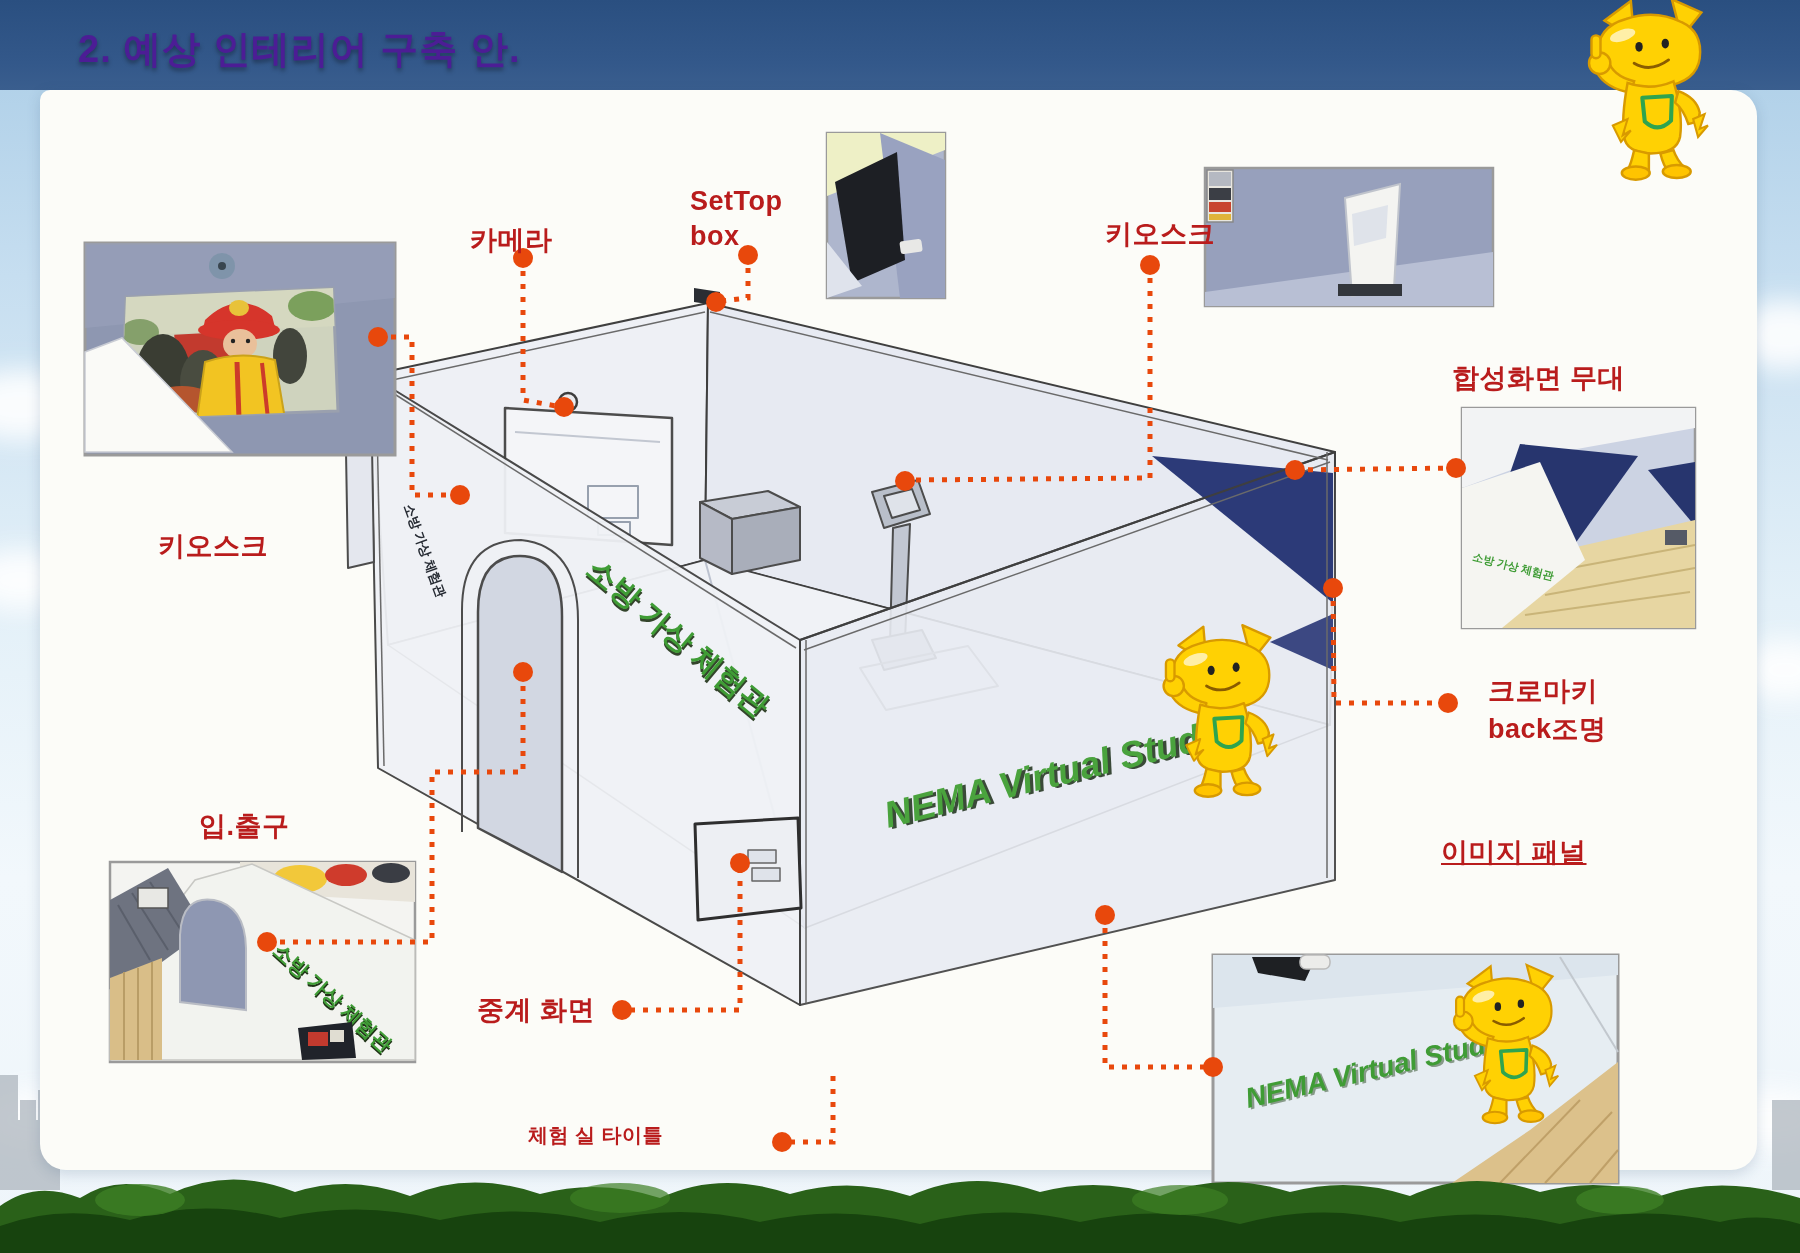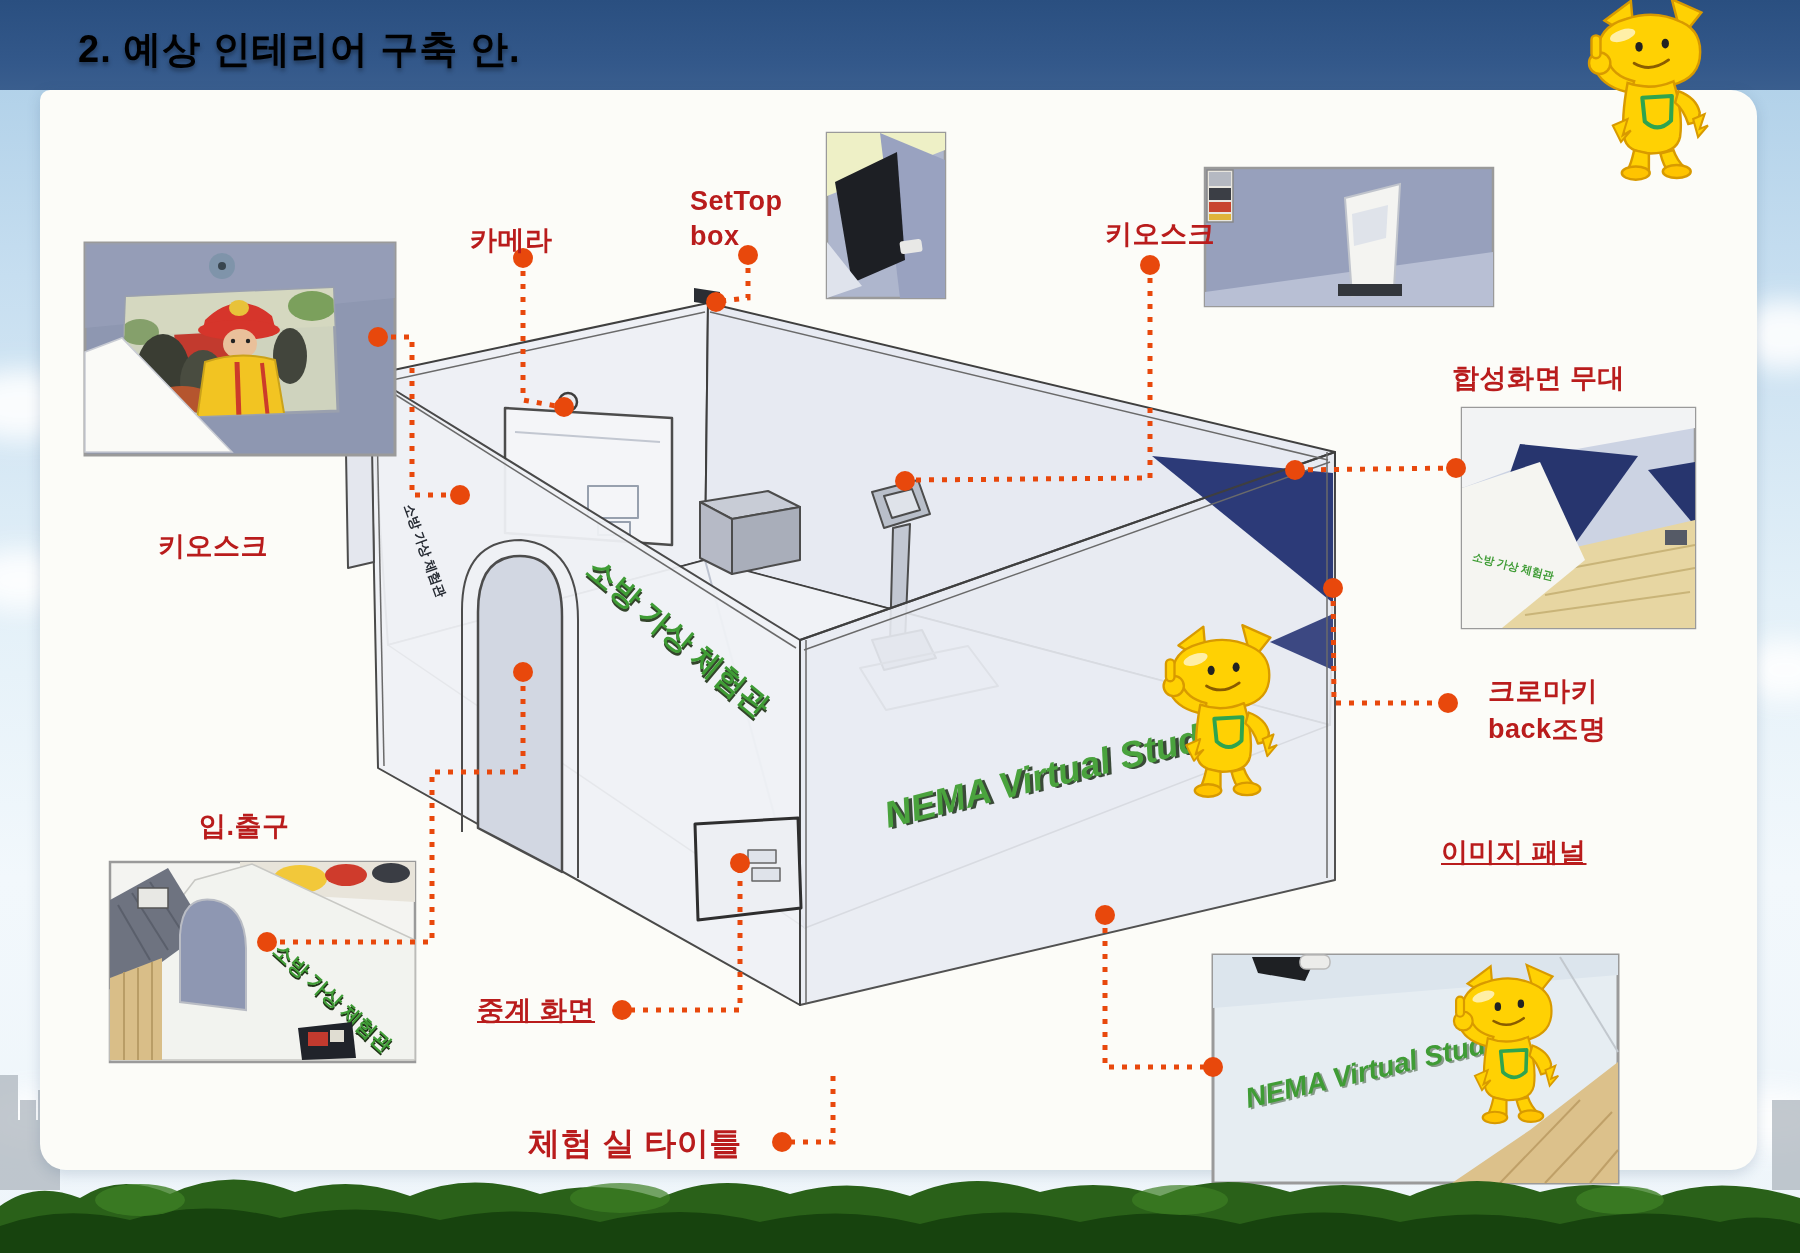--- a/index.html
+++ b/index.html
@@ -4,21 +4,21 @@
 <style>
   html,body{margin:0;padding:0;}
   body{
     width:1800px;height:1253px;position:relative;overflow:hidden;
     font-family:"Liberation Sans",sans-serif;
     background:linear-gradient(180deg,#a9cce6 0%,#c6def0 22%,#e3f0f8 48%,#f2f8fc 70%,#eef5fa 100%);
   }
   .cloud{position:absolute;background:#ffffff;border-radius:50%;filter:blur(13px);opacity:.9;}
   .band{position:absolute;left:0;top:0;width:1800px;height:90px;
     background:linear-gradient(180deg,#2a4f80,#33588a 70%,#3a5e8e);}
-  .title{position:absolute;left:78px;top:24px;font-size:38px;font-weight:bold;color:#000000;
+  .title{position:absolute;left:78px;top:24px;font-size:38px;font-weight:bold;color:#4c1d95;
     letter-spacing:1px;text-shadow:0 3px 4px rgba(0,0,0,.35);white-space:nowrap;}
   .panel{position:absolute;left:40px;top:90px;width:1717px;height:1080px;background:#fcfcf8;
     border-radius:10px 26px 26px 26px;box-shadow:0 4px 14px rgba(40,70,110,.18);}
   .overlay{position:absolute;left:0;top:0;width:1800px;height:1253px;}
   .lbl{position:absolute;font-size:27px;font-weight:bold;color:#b91c1c;white-space:nowrap;letter-spacing:.5px;}
   .lbl .l2{display:block;}
   .bgsvg,.treesvg{position:absolute;left:0;top:0;width:1800px;height:1253px;}
 </style>
 </head>
 <body>
@@ -307,22 +307,22 @@
 </div>
 <div class="lbl" style="left:1105px;top:216px;">키오스크</div>
 <div class="lbl" style="left:1452px;top:360px;">합성화면 무대</div>
 <div class="lbl" style="left:158px;top:528px;">키오스크</div>
 <div class="lbl" style="left:1488px;top:672px;line-height:38px;">
   <span class="l2">크로마키</span>
   <span class="l2">back조명</span>
 </div>
 <div class="lbl" style="left:153px;top:808px;margin-left:46px;">입.출구</div>
 <div class="lbl" style="left:1441px;top:834px;text-decoration:underline;">이미지 패널</div>
-<div class="lbl" style="left:477px;top:992px;text-decoration:underline;">중계 화면</div>
-<div class="lbl" style="left:528px;top:1122px;font-size:32px;">체험 실 타이틀</div>
+<div class="lbl" style="left:477px;top:992px;">중계 화면</div>
+<div class="lbl" style="left:528px;top:1122px;font-size:20px;">체험 실 타이틀</div>
 
 <svg class="treesvg" viewBox="0 0 1800 1253">
   <path d="M0,1253 L0,1206 Q35,1180 80,1198 Q120,1172 170,1194 Q230,1166 295,1192 Q350,1174 410,1196 Q470,1170 540,1194 Q600,1178 660,1198 Q720,1170 790,1194 Q850,1176 910,1196 Q970,1168 1040,1192 Q1100,1176 1160,1196 Q1220,1170 1290,1192 Q1350,1176 1410,1196 Q1470,1168 1540,1192 Q1600,1176 1660,1196 Q1720,1174 1800,1198 L1800,1253 Z" fill="#2a6119"></path>
   <path d="M0,1253 L0,1226 Q60,1204 130,1220 Q200,1198 280,1218 Q360,1200 440,1220 Q520,1202 600,1222 Q680,1202 760,1222 Q840,1204 920,1224 Q1000,1202 1080,1222 Q1160,1204 1240,1224 Q1320,1202 1400,1222 Q1480,1206 1560,1224 Q1640,1204 1720,1222 Q1760,1212 1800,1224 L1800,1253 Z" fill="#17430e"></path>
   <ellipse cx="140" cy="1200" rx="45" ry="16" fill="#3d7f24" opacity="0.8"></ellipse>
   <ellipse cx="620" cy="1198" rx="50" ry="15" fill="#3d7f24" opacity="0.7"></ellipse>
   <ellipse cx="1180" cy="1200" rx="48" ry="15" fill="#3d7f24" opacity="0.7"></ellipse>
   <ellipse cx="1620" cy="1200" rx="44" ry="14" fill="#3d7f24" opacity="0.8"></ellipse>
 </svg>
 

